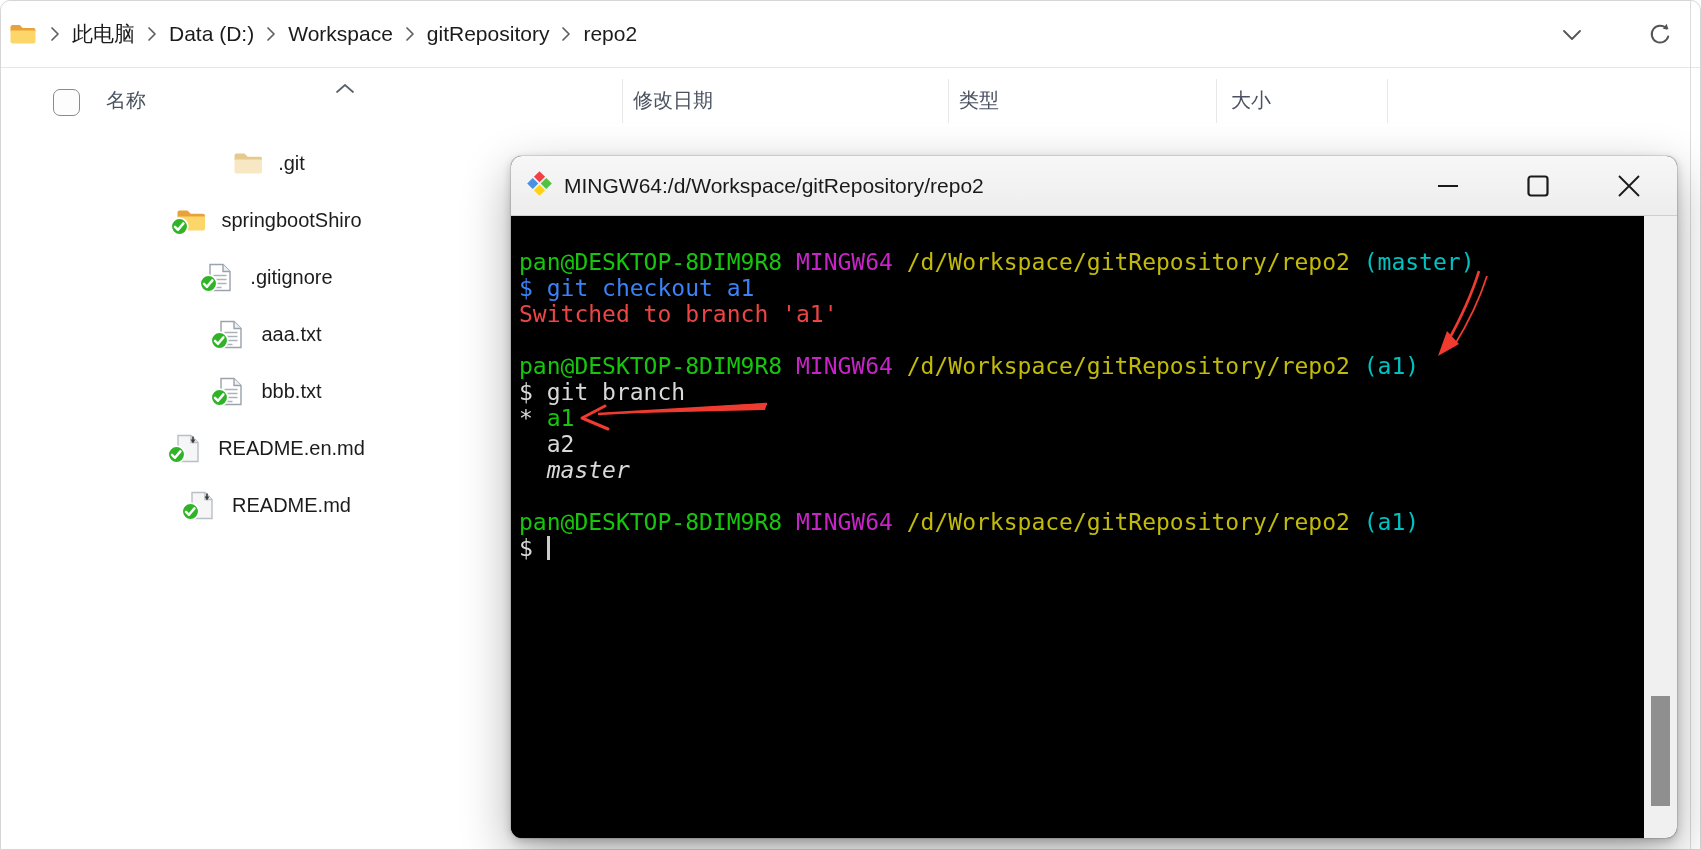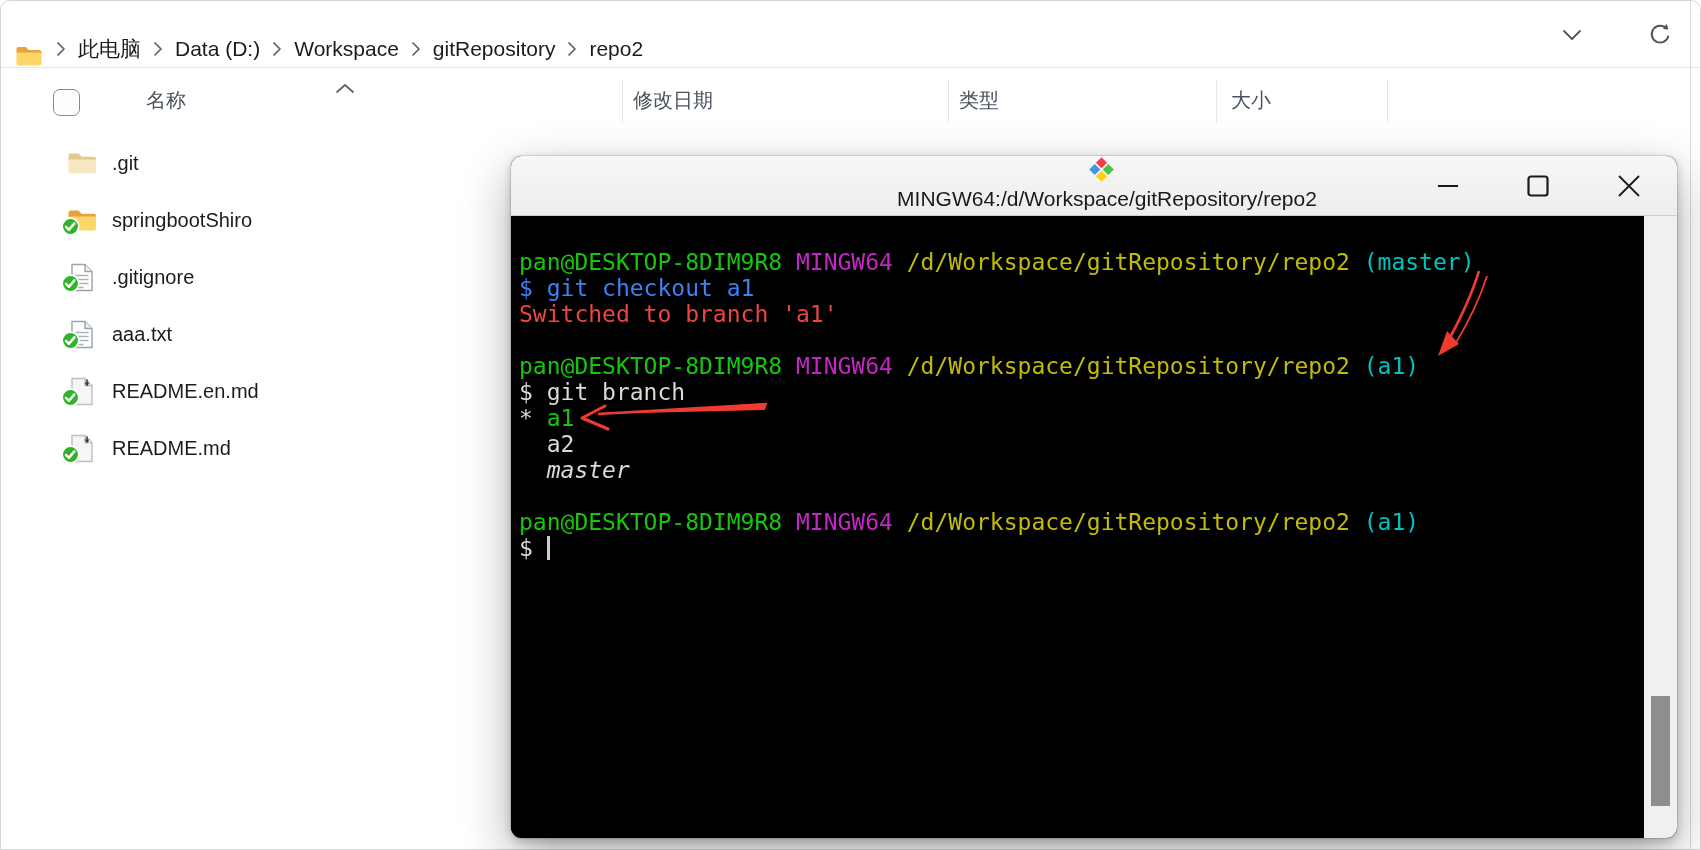--- a/index.html
+++ b/index.html
@@ -5,49 +5,49 @@
   html,body{margin:0;padding:0;}
   body{
     width:1701px;height:850px;position:relative;background:#ffffff;
     font-family:"Liberation Sans","DejaVu Sans",sans-serif;overflow:hidden;
   }
   .frame{position:absolute;inset:0;border:1px solid #d6d6d6;border-radius:10px 10px 0 0;background:#fff;}
   .right-edge{position:absolute;left:1690px;top:0;bottom:0;width:1px;background:#dcdcdc;}
 
   
   .addrbar{position:absolute;left:0;top:0;width:100%;height:67px;background:#fff;
-    border-bottom:1px solid #e6e6e6;display:flex;align-items:flex-end;padding-left:14px;box-sizing:border-box;border-radius:10px 10px 0 0;}
+    border-bottom:1px solid #e6e6e6;display:flex;align-items:center;padding-left:8px;box-sizing:border-box;border-radius:10px 10px 0 0;}
   .addr-folder{display:flex;align-items:center;margin-right:8px;}
   .crumbs{display:flex;align-items:center;}
   .crumb{font-size:21px;color:#1b1b1b;padding:4px 6px;border-radius:4px;cursor:default;}
   .sep{display:flex;align-items:center;margin:0 6px;}
   .addr-actions{position:absolute;right:22px;top:0;height:67px;display:flex;align-items:center;gap:52px;}
   .icon-btn{display:flex;align-items:center;justify-content:center;width:36px;height:36px;border-radius:4px;}
 
   
   .headrow{position:absolute;left:0;top:68px;width:1690px;height:62px;background:#fff;}
   .selbox{position:absolute;left:52px;top:20px;width:27px;height:27px;border:1.6px solid #8a8a8a;border-radius:7px;background:#fdfdfd;box-sizing:border-box;}
   .sortcaret{position:absolute;left:334px;top:11px;}
   .colhead{position:absolute;top:0;height:62px;line-height:62px;font-size:20px;color:#4a5260;white-space:nowrap;}
-  .col-0{left:105px;margin-left:40px;} .col-1{left:632px;} .col-2{left:958px;} .col-3{left:1230px;}
+  .col-0{left:105px;} .col-1{left:632px;} .col-2{left:958px;} .col-3{left:1230px;}
   .coldiv{position:absolute;top:10px;width:1px;height:44px;background:#e7e7e7;}
   .d-0{left:621px;} .d-1{left:947px;} .d-2{left:1215px;} .d-3{left:1386px;}
 
   
   .filelist{position:absolute;left:0;top:134px;width:470px;}
-  .filerow{height:57px;display:flex;align-items:center;padding-left:66px;}
+  .filerow{height:57px;display:flex;align-items:center;padding-left:66px;justify-content:center;}
   .fic{position:relative;width:30px;height:30px;margin-right:15px;flex:none;display:flex;align-items:center;justify-content:center;}
   .badge{position:absolute;left:-6px;bottom:-4px;}
   .fname{font-size:20px;color:#1c1c1c;white-space:nowrap;}
 
   
   .term{position:absolute;left:510px;top:155px;width:1166px;height:682px;border-radius:11px;
     background:#000;box-shadow:0 18px 50px rgba(0,0,0,.32),0 3px 10px rgba(0,0,0,.22),0 0 0 1px rgba(0,0,0,.10);z-index:5;overflow:hidden;}
   .term-titlebar{position:absolute;left:0;top:0;width:100%;height:60px;
-    background:linear-gradient(#f7f7f7,#ededed);border-bottom:1px solid #cfcfcf;display:flex;align-items:center;padding-left:15px;box-sizing:border-box;flex-direction:column;}
+    background:linear-gradient(#f7f7f7,#ededed);border-bottom:1px solid #cfcfcf;display:flex;align-items:center;padding-left:15px;box-sizing:border-box;}
   .term-title{font-size:21px;color:#1a1a1a;margin-left:11px;white-space:nowrap;}
   .wbtn{position:absolute;top:0;width:44px;height:60px;display:flex;align-items:center;justify-content:center;}
   .wbtn-min{left:915px;} .wbtn-max{left:1005px;} .wbtn-close{left:1096px;}
   .term-body{position:absolute;left:0;top:60px;width:1133px;bottom:0;background:#000;
     padding:33px 0 0 8px;box-sizing:border-box;
     font-family:"DejaVu Sans Mono","Liberation Mono",monospace;font-size:23px;line-height:26px;}
   .t-line{height:26px;white-space:pre;}
   .t-cursor{display:inline-block;width:3px;height:24px;vertical-align:-4px;}
   .term-scroll{position:absolute;right:0;top:60px;width:33px;bottom:0;background:#f0f0f0;}
   .term-thumb{position:absolute;left:7px;top:480px;width:19px;height:110px;background:#8f8f8f;}
@@ -177,20 +177,34 @@
           <span class="badge"><svg width="19" height="19" viewBox="0 0 19 19">
               <circle cx="9.5" cy="9.5" r="8.3" fill="#2fb327" stroke="#ffffff" stroke-width="1.7"></circle>
               <path d="M5 9.8 l3 3 l5.4-6.4" stroke="#ffffff" stroke-width="2.5" fill="none" stroke-linecap="round" stroke-linejoin="round"></path>
             </svg></span>
         </span>
         <span class="fname">aaa.txt</span>
       </div>
       <div class="filerow">
         <span class="fic">
           <svg width="24" height="29" viewBox="0 0 24 29">
+            <path d="M2 1.5 h13 l7 7 v19 H2 Z" fill="#ffffff" stroke="#9aa2ab" stroke-width="1.4"></path>
+            <path d="M15 1.5 v7 h7" fill="#edf1f4" stroke="#9aa2ab" stroke-width="1.4"></path>
+            <path d="M5.5 12.5 h13 M5.5 16.5 h13 M5.5 20.5 h13 M5.5 24.5 h8" stroke="#aab2bb" stroke-width="1.3" fill="none"></path>
+          </svg>
+          <span class="badge"><svg width="19" height="19" viewBox="0 0 19 19">
+              <circle cx="9.5" cy="9.5" r="8.3" fill="#2fb327" stroke="#ffffff" stroke-width="1.7"></circle>
+              <path d="M5 9.8 l3 3 l5.4-6.4" stroke="#ffffff" stroke-width="2.5" fill="none" stroke-linecap="round" stroke-linejoin="round"></path>
+            </svg></span>
+        </span>
+        <span class="fname">bbb.txt</span>
+      </div>
+      <div class="filerow">
+        <span class="fic">
+          <svg width="24" height="29" viewBox="0 0 24 29">
             <path d="M2 1.5 h13 l7 7 v19 H2 Z" fill="#f6f6f6" stroke="#b9bfc6" stroke-width="1.4"></path>
             <path d="M15 1.5 v7 h7" fill="#e9eced" stroke="#b9bfc6" stroke-width="1.4"></path>
             <path d="M17 2.5 v3.6" stroke="#3c3c3c" stroke-width="1.6" fill="none"></path>
             <path d="M17 9.5 L14.6 5.6 L19.4 5.6 Z" fill="#3c3c3c"></path>
           </svg>
           <span class="badge"><svg width="19" height="19" viewBox="0 0 19 19">
               <circle cx="9.5" cy="9.5" r="8.3" fill="#2fb327" stroke="#ffffff" stroke-width="1.7"></circle>
               <path d="M5 9.8 l3 3 l5.4-6.4" stroke="#ffffff" stroke-width="2.5" fill="none" stroke-linecap="round" stroke-linejoin="round"></path>
             </svg></span>
         </span>

